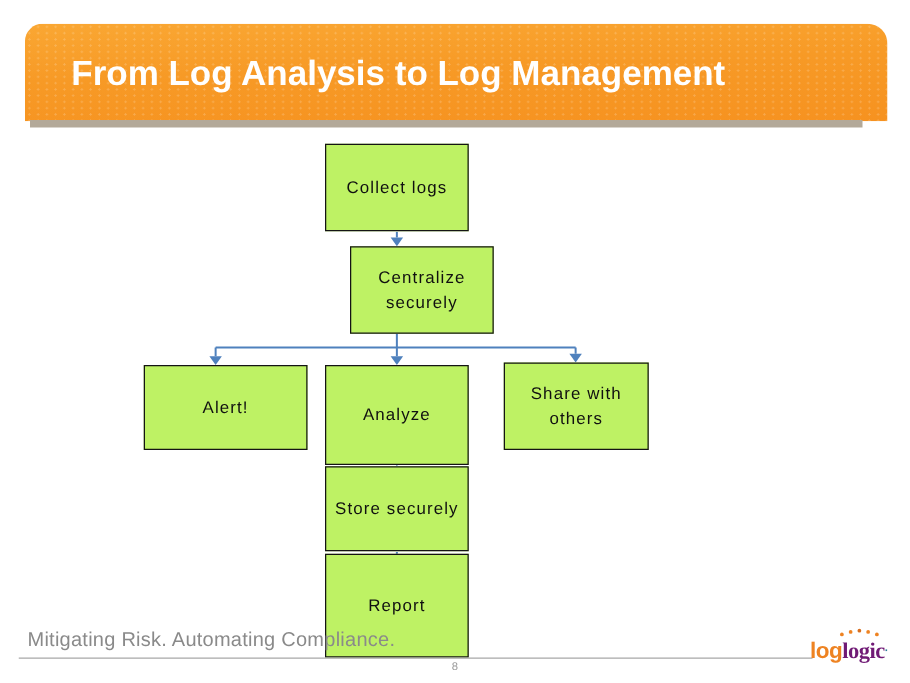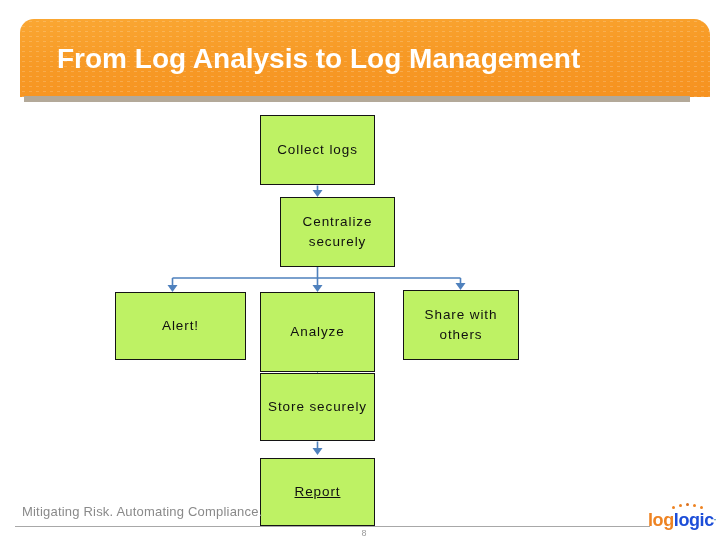--- a/index.html
+++ b/index.html
@@ -61,27 +61,27 @@
     justify-content: center;
     text-align: center;
     padding: 2px 5px;
   }
   .node-collect    { left: 260px; top: 115px; width: 115px; height: 70px; }
   .node-centralize { left: 260px; top: 197px; width: 115px; height: 70px; margin-left: 20px; }
   .node-alert      { left: 115px; top: 292px; width: 131px; height: 68px; }
   .node-analyze    { left: 260px; top: 292px; width: 115px; height: 80px; }
   .node-share      { left: 403px; top: 290px; width: 116px; height: 70px; }
   .node-store      { left: 260px; top: 373px; width: 115px; height: 68px; }
-  .node-report     { left: 260px; top: 458px; width: 115px; height: 68px; text-decoration: underline; }
+  .node-report     { left: 260px; top: 443px; width: 115px; height: 83px; }
 
   
   .footer-tagline {
     position: absolute;
     left: 22px; top: 504px;
-    font-size: 13px;
+    font-size: 16px;
     color: #8a8a8a;
     letter-spacing: 0.2px;
   }
   .footer-line {
     position: absolute;
     left: 15px; top: 526px;
     width: 635px; height: 1px;
     background: #a8a8a8;
   }
   .page-number {
@@ -97,21 +97,21 @@
   .logo {
     position: absolute;
     left: 648px; top: 508px;
     font-size: 18px;
     font-weight: bold;
     letter-spacing: -0.4px;
     line-height: 24px;
     white-space: nowrap;
   }
   .logo-log   { color: #ee8322; text-align: right; }
-  .logo-logic { color: #1d4ed8; }
+  .logo-logic { color: #701a75; font-family: Liberation Serif, serif; }
   .logo-mark  { color: #2a7b99; font-size: 9px; vertical-align: top; }
   .logo-dots {
     position: absolute;
     left: 24px; top: -5px;
     width: 34px; height: 6px;
   }
   .logo-dots i {
     position: absolute;
     width: 3px; height: 3px;
     border-radius: 50%;

